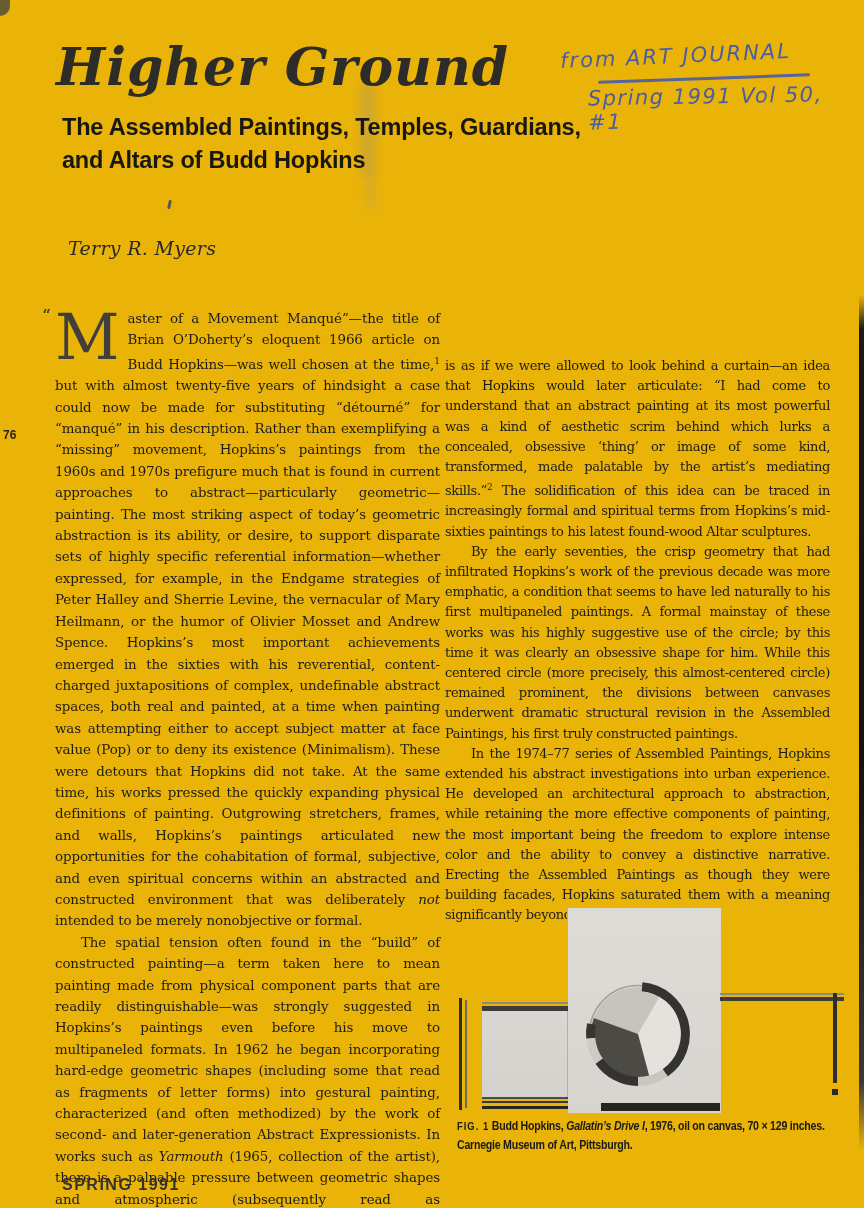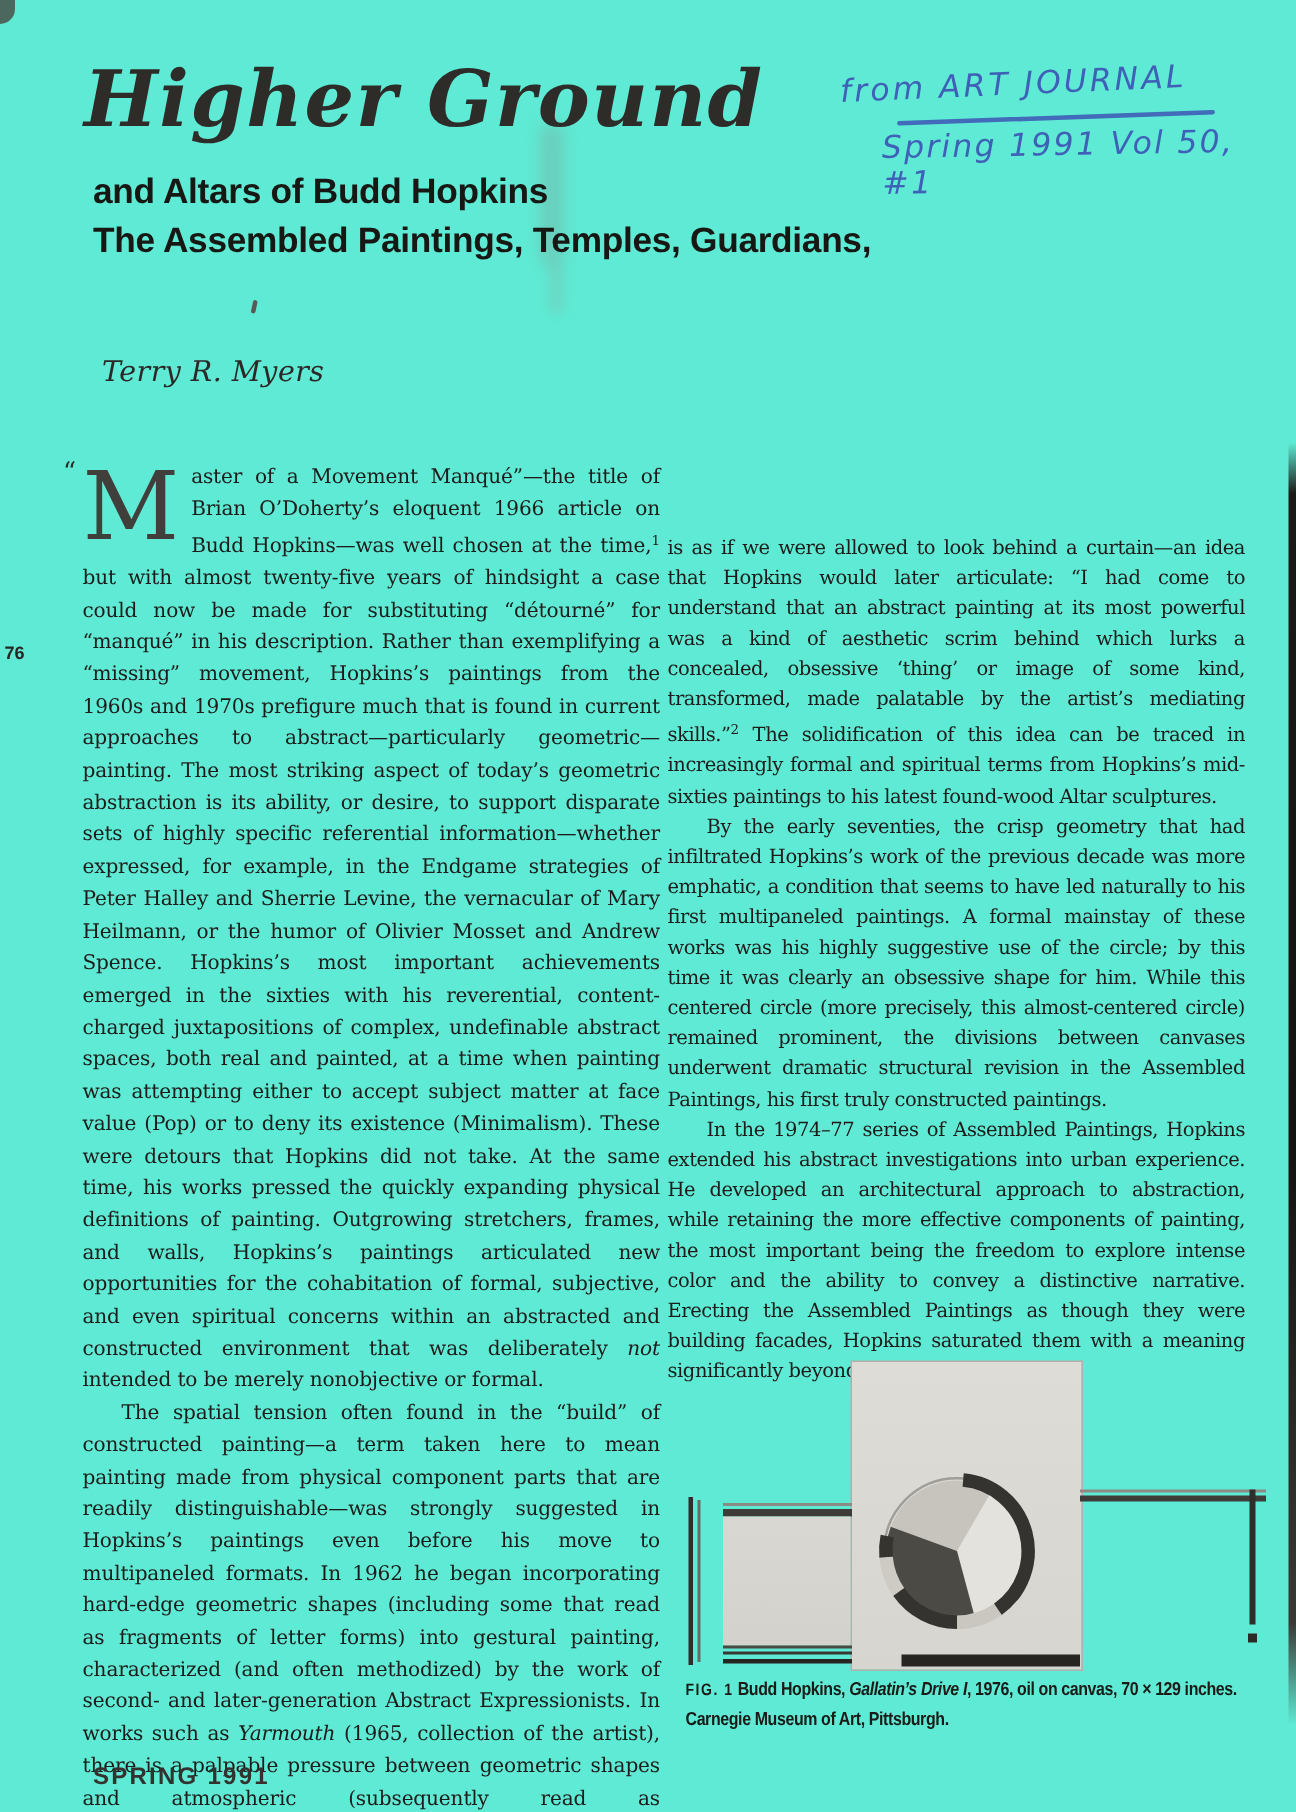--- a/index.html
+++ b/index.html
@@ -1,19 +1,19 @@
 <!DOCTYPE html>
 <html><head>
 <meta charset="utf-8">
 <style>
   html,body{margin:0;padding:0;background:#9a9894;}
   .page{
     position:relative;width:864px;height:1208px;overflow:hidden;
     background:radial-gradient(ellipse at 45% 35%, #edecе8 0%, #eae8e4 55%, #e3e1dc 100%);
-    background-color:#5eead4;
+    background-color:#eab308;
     font-family:"DejaVu Serif", serif;color:#1e1d1b;
   }
   
   .corner-mark{position:absolute;left:0;top:0;width:10px;height:16px;background:#47463f;border-bottom-right-radius:12px;opacity:.8;}
   .edge-strip{position:absolute;right:0;top:295px;width:5px;height:855px;
     background:linear-gradient(180deg, rgba(25,24,22,0) 0%, #1b1a18 4%, #141311 55%, #3a3936 92%, rgba(25,24,22,0) 100%);}
   .smudge{position:absolute;left:360px;top:82px;width:16px;height:96px;background:#8b8880;opacity:.28;filter:blur(5px);border-radius:8px;}
   .smudge2{position:absolute;left:366px;top:175px;width:10px;height:34px;background:#9b988f;opacity:.22;filter:blur(4px);border-radius:6px;}
   .stray-mark{position:absolute;left:168px;top:200px;width:3px;height:9px;background:#5a5954;transform:rotate(12deg);border-radius:2px;}
 
@@ -76,22 +76,22 @@
 <div class="page">
 
   <div class="corner-mark"></div>
   <div class="edge-strip"></div>
   <div class="smudge"></div>
   <div class="smudge2"></div>
   <div class="stray-mark"></div>
 
   <h1 class="title">Higher Ground</h1>
   <div class="subtitle">
+    <div>The Assembled Paintings, Temples, Guardians,</div>
     <div>and Altars of Budd Hopkins</div>
-    <div>The Assembled Paintings, Temples, Guardians,</div>
   </div>
 
   <div class="hand hand-line1">from ART JOURNAL</div>
   <div class="hand hand-line2">Spring 1991  Vol 50, #1</div>
   <div class="hand-underline"></div>
 
   <div class="author">Terry R. Myers</div>
   <div class="pagenum">76</div>
 
   <div class="col col-left">

